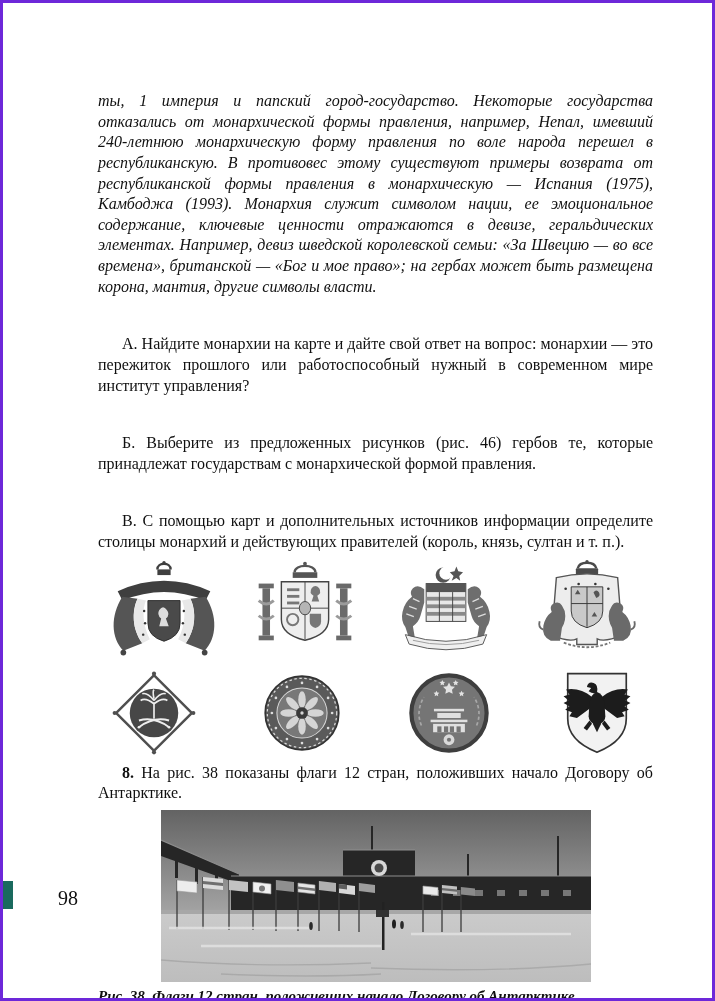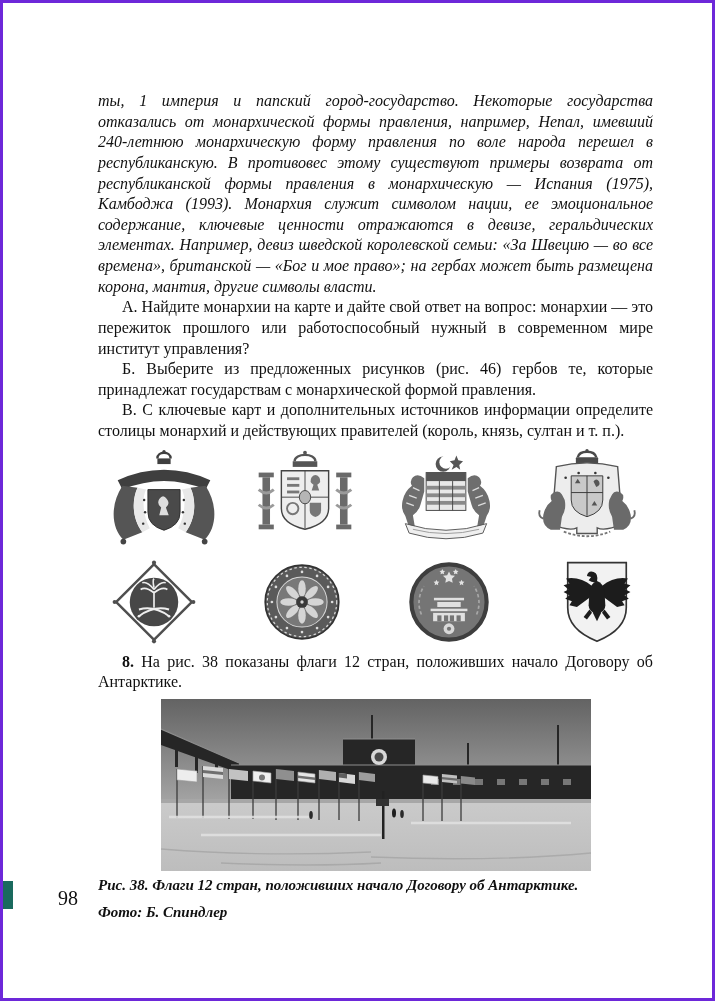--- a/index.html
+++ b/index.html
@@ -10,21 +10,21 @@
   }
   .page {
     position:absolute; inset:0;
     border:3px solid #6d28d9; background:#fff; overflow:hidden;
   }
   .content {
     position:absolute; left:95px; top:88px; width:555px;
     font-size:16px; line-height:1.29; text-align:justify;
   }
   p.intro { font-style:italic; }
-  p.task { text-indent:24px; }
+  p.task { text-indent:24px;margin-top:37px; }
   .emblem-grid { display:flex; justify-content:space-between; align-items:center; }
   .emblem-grid.row1 { margin-top:6px; height:104px; }
   .emblem-grid.row2 { margin-top:4px; height:92px; }
   .emblem { height:100%; display:flex; align-items:center; justify-content:center; }
   .row1 .emblem { width:132px; }
   .row2 .emblem { width:112px; }
   .emblem svg { width:100%; height:100%; }
   p.caption { font-style:italic; text-align:center; font-size:15px; line-height:1.25; margin-top:4px; text-indent:0; }
   p.task8 { margin-top:4px; }
   svg.photo { display:block; width:430px; height:172px; margin:6px auto 0; }
@@ -35,21 +35,21 @@
 </style>
 </head>
 <body>
 
 <div class="page">
   <div class="content">
 
     <p class="intro">ты, 1 империя и папский город-государство. Некоторые государства отказались от монархической формы правления, например, Непал, имевший 240-летнюю монархическую форму правления по воле народа перешел в республиканскую. В противовес этому существуют примеры возврата от республиканской формы правления в монархическую — Испания (1975), Камбоджа (1993). Монархия служит символом нации, ее эмоциональное содержание, ключевые ценности отражаются в девизе, геральдических элементах. Например, девиз шведской королевской семьи: «За Швецию — во все времена», британской — «Бог и мое право»; на гербах может быть размещена корона, мантия, другие символы власти.</p>
     <p class="task">А. Найдите монархии на карте и дайте свой ответ на вопрос: монархии — это пережиток прошлого или работоспособный нужный в современном мире институт управления?</p>
     <p class="task">Б. Выберите из предложенных рисунков (рис. 46) гербов те, которые принадлежат государствам с монархической формой правления.</p>
-    <p class="task">В. С ключевые карт и дополнительных источников информации определите столицы монархий и действующих правителей (король, князь, султан и т. п.).</p>
+    <p class="task">В. С помощью карт и дополнительных источников информации определите столицы монархий и действующих правителей (король, князь, султан и т. п.).</p>
 
     <div class="emblem-grid row1">
 
       <div class="emblem">
         <svg viewBox="0 0 130 110">
           <g fill="#3f3f3f">
             <rect x="58" y="11" width="14" height="6"></rect>
             <path d="M58 11 C58 3 72 3 72 11" fill="none" stroke="#3f3f3f" stroke-width="2.5"></path>
             <circle cx="65" cy="4" r="1.8"></circle>
             <path d="M16 34 Q65 12 114 34 L109 44 Q65 26 21 44 Z"></path>

